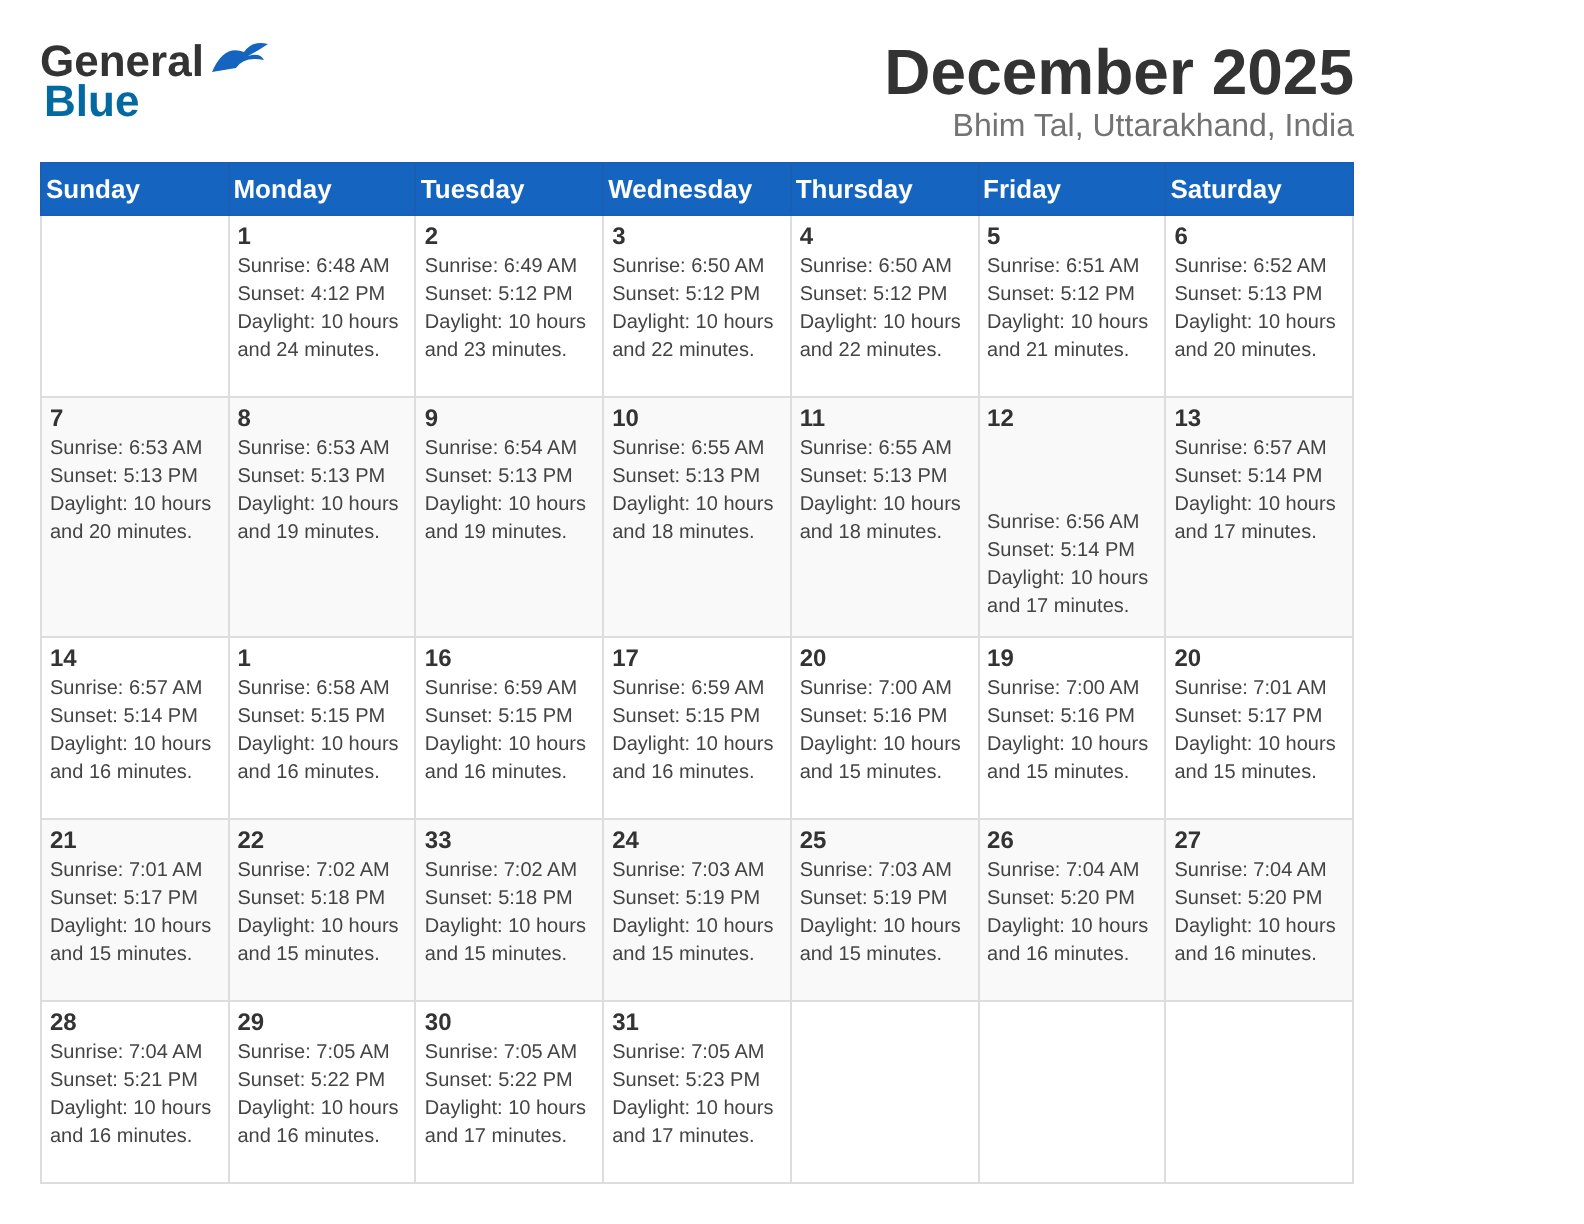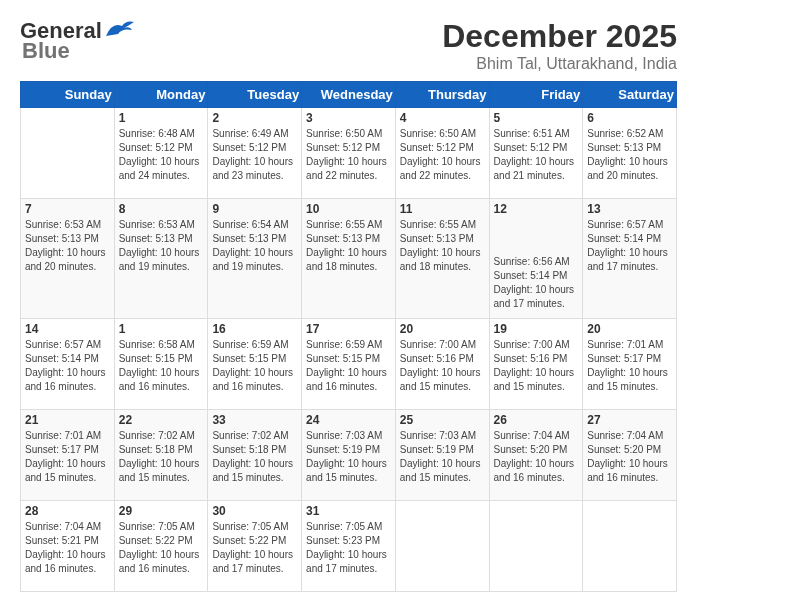--- a/index.html
+++ b/index.html
@@ -44,21 +44,21 @@
     .calendar {
       flex: 1;
       border: 1px solid #ccc;
       border-collapse: collapse;
       width: 100%;
       table-layout: fixed;
     }
     .calendar th {
       background-color: #1565c0;
       color: #fff;
-      text-align: right;
+      text-align: left;
       padding: 5px 2px;
       font-size: 13px;
       border: 1px solid #1a5fb4;
     }
     .calendar td {
       border: 1px solid #ddd;
       vertical-align: top;
       padding: 3px 4px;
       font-size: 10px;
       color: #333;
@@ -85,21 +85,21 @@
 
 <div class="page">
   <div class="header">
     <div class="logo">
       <div style="display:flex; align-items:center;">
         <span style="font-size:22px; font-weight:bold; color:#333;">General</span>
         <svg width="32" height="22" viewBox="0 0 32 22" style="margin-left:2px; margin-top:-4px;">
           <path d="M2,18 Q8,4 18,8 Q22,2 30,4 Q24,8 20,10 Q26,8 28,12 Q18,10 14,16 Z" fill="#1565c0"></path>
         </svg>
       </div>
-      <span style="font-size:22px; font-weight:bold; color:#737373; margin-top:-6px; margin-left:2px;text-align:center;">Blue</span>
+      <span style="font-size:22px; font-weight:bold; color:#0369a1; margin-top:-6px; margin-left:2px;text-align:center;">Blue</span>
     </div>
     <div class="title-block">
       <h1>December 2025</h1>
       <h2>Bhim Tal, Uttarakhand, India</h2>
     </div>
   </div>
 
   <table class="calendar">
     <thead>
       <tr id="header-row">
@@ -111,21 +111,21 @@
           <th>Friday</th>
           <th>Saturday</th>
         </tr>
     </thead>
     <tbody id="calendar-body">
         <tr>
           <td></td>
           <td>
             <span class="day-number">1</span>
             <div class="day-info" style="white-space: pre-line;">Sunrise: 6:48 AM
-Sunset: 5:12 PM
+Sunset: 4:12 PM
 Daylight: 10 hours
 and 24 minutes.</div>
           </td>
           <td>
             <span class="day-number">2</span>
             <div class="day-info" style="white-space: pre-line;">Sunrise: 6:49 AM
 Sunset: 5:12 PM
 Daylight: 10 hours
 and 23 minutes.</div>
           </td>

